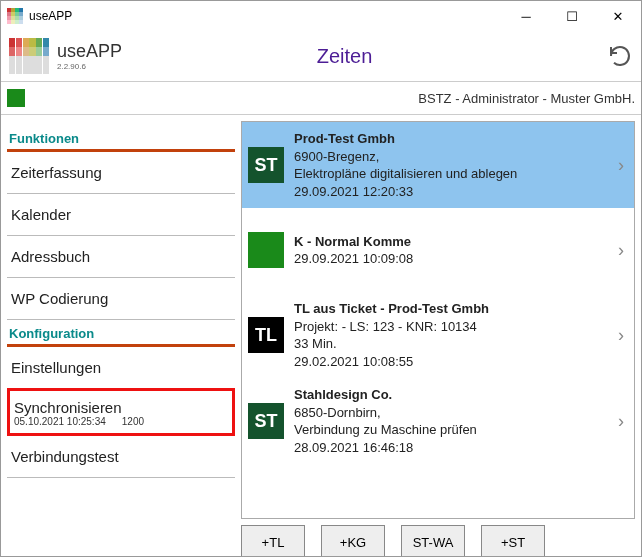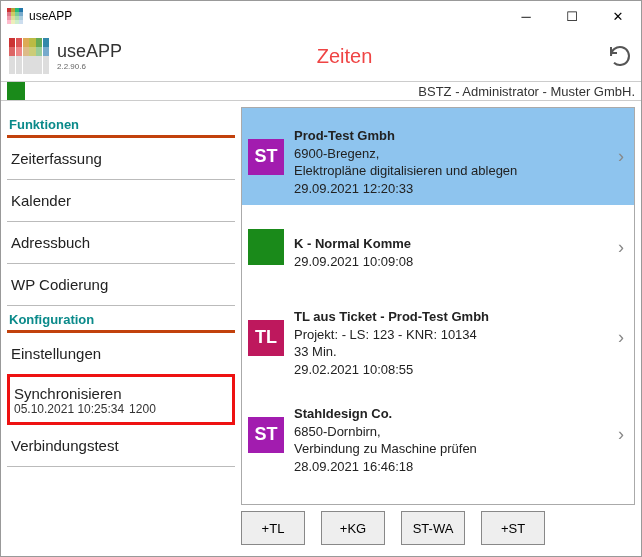--- a/index.html
+++ b/index.html
@@ -14,39 +14,39 @@
   .win-btns { display: flex; height: 100%; }
   .win-btn { width: 46px; display: flex; align-items: center; justify-content: center; font-size: 13px; background:#fff; }
   .header { height: 50px; display: flex; align-items: center; padding: 0 8px; border-bottom: 0; }
   .logo-big { width: 40px; height: 36px; margin-right: 8px; display: grid; grid-template-columns: repeat(6,1fr); grid-template-rows: repeat(4,1fr); gap: 0.5px; }
   .logo-big div { background:#ccc; }
   .logo-big div:nth-child(1){background:#c33}.logo-big div:nth-child(2){background:#d55}.logo-big div:nth-child(3){background:#da5}.logo-big div:nth-child(4){background:#bb4}.logo-big div:nth-child(5){background:#6a5}.logo-big div:nth-child(6){background:#38a}
   .logo-big div:nth-child(7){background:#d66}.logo-big div:nth-child(8){background:#e88}.logo-big div:nth-child(9){background:#db8}.logo-big div:nth-child(10){background:#cc7}.logo-big div:nth-child(11){background:#9c9}.logo-big div:nth-child(12){background:#7ac}
   .logo-big div:nth-child(n+13){background:#ddd}
   .app-name { font-size: 18px; color: #333; }
   .app-ver { font-size: 8px; color: #666; }
-  .page-title { flex: 1; text-align: center; font-size: 20px; color: #ef4444; margin-left: -40px;}
+  .page-title { flex: 1; text-align: center; font-size: 20px; color: #4c1d95; margin-left: -40px;}
   .refresh { width: 26px; height: 26px; border-radius: 50%; display:flex; align-items:center; justify-content:center; font-size:22px; color:#555; }
-  .statusbar { height: 20px; border-top:1px solid #ccc; border-bottom:1px solid #ccc; display:flex; align-items:center; padding: 0 6px; }
+  .statusbar { height: 34px; border-top:1px solid #ccc; border-bottom:1px solid #ccc; display:flex; align-items:center; padding: 0 6px; }
   .status-sq { width: 18px; height: 18px; background:#1a8a1a; }
   .status-txt { flex:1; text-align:right; font-size: 13px; color:#333; }
   .body { display:flex; height: calc(557px - 30px - 50px - 25px - 2px); }
   .sidebar { width: 240px; padding: 10px 6px 6px 6px; overflow:hidden; }
   .section-head { color:#0a8a8a; font-weight:600; font-size:13px; border-bottom:3px solid #c2410c; padding: 2px 2px 3px; margin-top:4px; }
   .nav-item { font-size:15px; color:#222; padding: 12px 4px; border-bottom:1px solid #bbb; cursor:pointer; }
   .nav-item.sync { position:relative; border:3px solid #e11; padding-top:8px; padding-bottom:6px; margin-top:-1px;}
-  .nav-item .sub { font-size:12px; color:#333; display:flex; gap:5px; }
+  .nav-item .sub { font-size:10px; color:#333; display:flex; gap:16px; }
   .main { flex:1; padding: 6px 6px 6px 0; display:flex; flex-direction:column; }
   .list { flex:1; border:1px solid #aaa; overflow-y:auto; }
   .row { display:flex; align-items:center; padding: 8px 6px; border-bottom:0; gap:10px; min-height:84px; cursor:pointer;}
   .row.sel { background:#8ec4ee; }
   .badge { width:36px; height:36px; display:flex; align-items:center; justify-content:center; color:#fff; font-weight:700; font-size:18px; flex-shrink:0;}
-  .badge.ST{background:#a21caf}.badge.TL{background:#be185d}.badge.GR{background:#1a8a1a}
+  .badge.ST{background:#14532d}.badge.TL{background:#000000}.badge.GR{background:#1a8a1a}
   .row-body { flex:1; font-size:13px; line-height:1.35; color:#222; }
-  .row-body .t1 { font-weight:700; font-size:13px;margin-top:11px; }
+  .row-body .t1 { font-weight:700; font-size:13px; }
   .chev { color:#888; font-size:18px; padding:0 4px; }
   .btnbar { display:flex; gap:16px; padding-top:6px; }
   .btn { width:64px; height:34px; border:1px solid #888; background:#eee; font-size:13px; cursor:pointer; }
 </style>
 </head>
 <body>
 
 <div class="titlebar">
   <div class="title-icon">
       <div></div>

